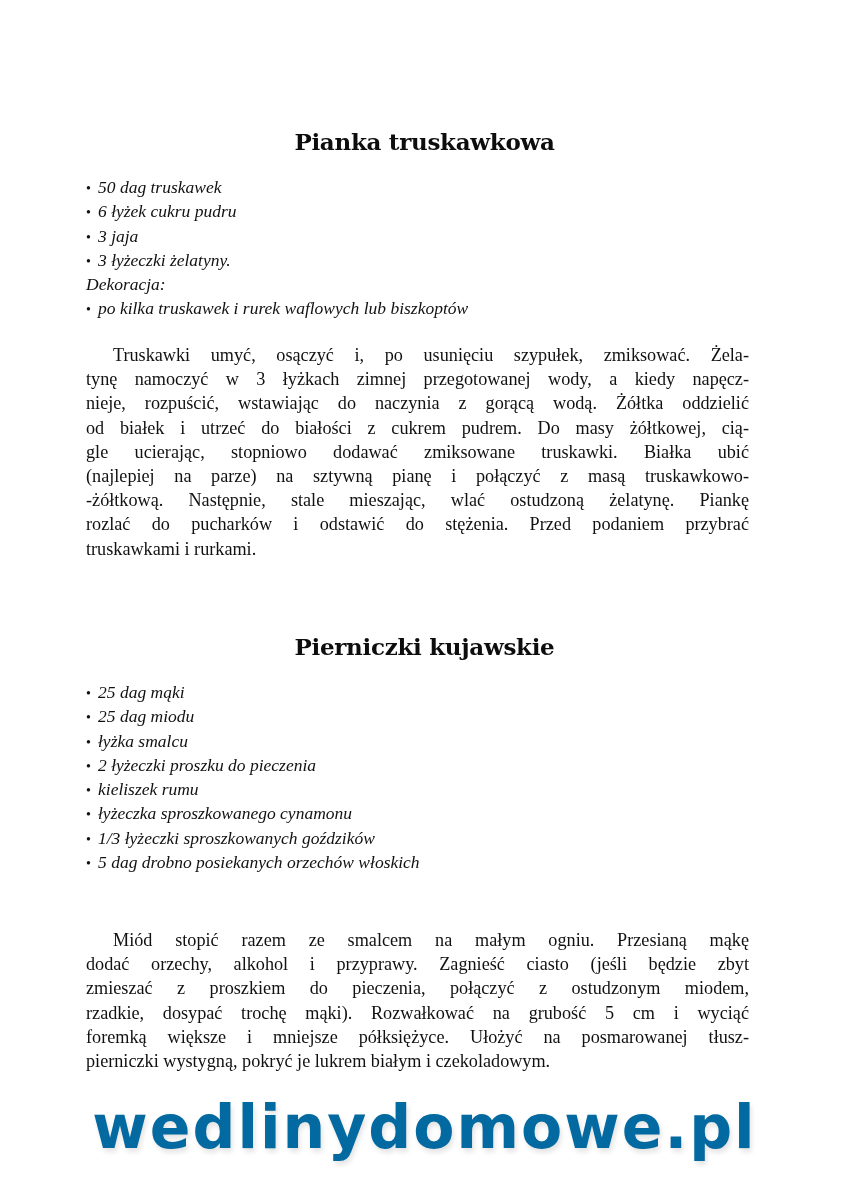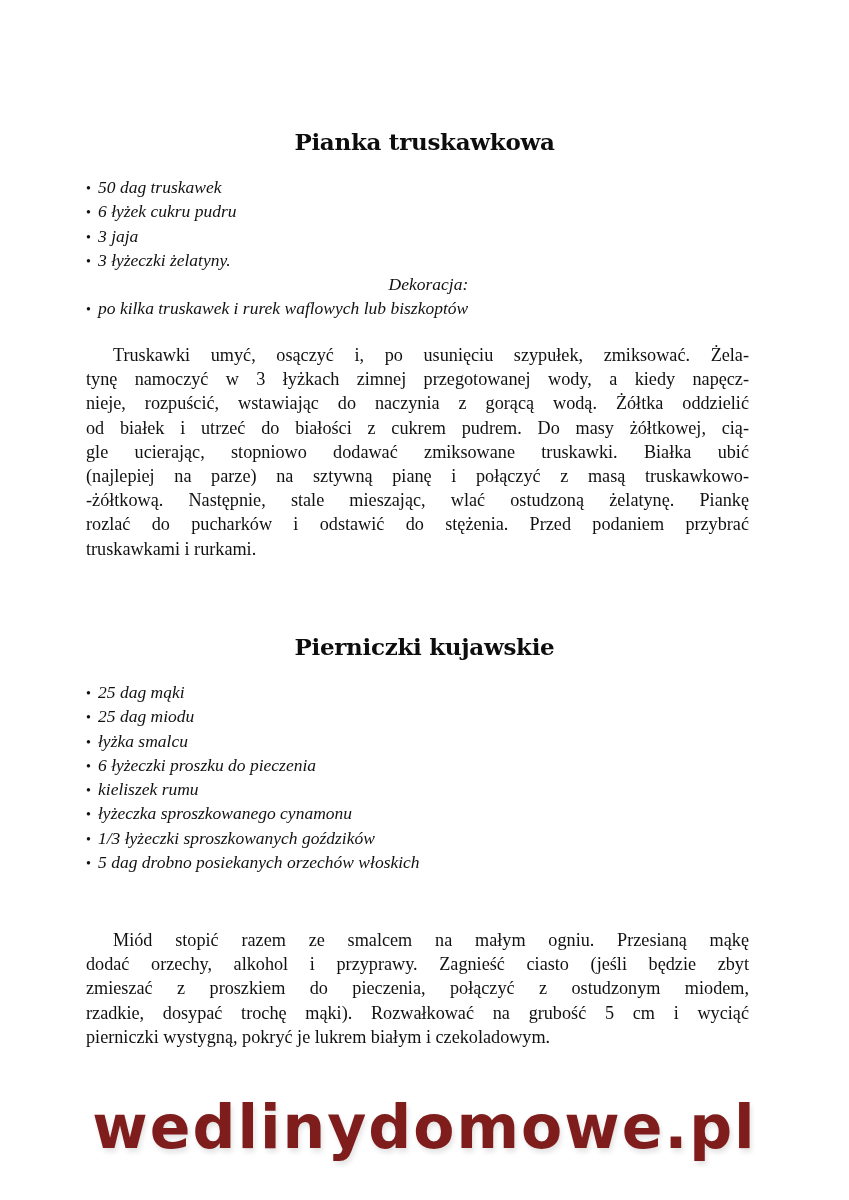--- a/index.html
+++ b/index.html
@@ -11,33 +11,33 @@
   .title {
     position:absolute; left:0; width:849px; text-align:center;
     font-family:"DejaVu Serif","Liberation Serif",serif; font-weight:bold;
     font-size:23px; letter-spacing:-0.3px; color:#0d0d0d;
   }
   .list { position:absolute; left:86px; margin:0; padding:0; list-style:none; }
   .list li {
     height:24.3px; line-height:24.3px; font-style:italic; font-size:17.5px; white-space:nowrap;
   }
   .list li .dot { font-style:normal; display:inline-block; width:12px; font-size:14px; }
-  .list li.label { padding-left:0;text-align:right; }
+  .list li.label { padding-left:0; }
   .para {
     position:absolute; left:86px; width:663px; margin:0;
     font-size:18.2px; line-height:24.2px; text-align:justify; text-indent:27px;
     hyphens:manual;
   }
   .para .ln { display:block; text-align:justify; text-align-last:justify; text-indent:0; white-space:nowrap; }
   .para .ln.first { padding-left:27px; }
   .para .ln.last { text-align-last:left; }
   .watermark {
     position:absolute; left:0; width:849px; top:1092px; text-align:center;
     font-family:"DejaVu Sans","Liberation Sans",sans-serif; font-weight:bold;
-    font-size:60px; letter-spacing:2px; color:#7f1d1d;
+    font-size:60px; letter-spacing:2px; color:#0369a1;
     text-shadow: 2px 4px 5px rgba(0,0,0,0.10), 0 0 2px rgba(0,0,0,0.06);
   }
 </style>
 </head>
 <body>
 
 <div class="page">
 
   <div class="title" style="top:128px;">Pianka truskawkowa</div>
 
@@ -61,29 +61,30 @@
     <span class="ln">rozlać do pucharków i odstawić do stężenia. Przed podaniem przybrać</span>
     <span class="ln last">truskawkami i rurkami.</span>
   </div>
 
   <div class="title" style="top:633px;">Pierniczki kujawskie</div>
 
   <ul class="list" style="top:680px;">
     <li><span class="dot">•</span><span>25 dag mąki</span></li>
     <li><span class="dot">•</span><span>25 dag miodu</span></li>
     <li><span class="dot">•</span><span>łyżka smalcu</span></li>
-    <li><span class="dot">•</span><span>6 łyżeczki proszku do pieczenia</span></li>
+    <li><span class="dot">•</span><span>2 łyżeczki proszku do pieczenia</span></li>
     <li><span class="dot">•</span><span>kieliszek rumu</span></li>
     <li><span class="dot">•</span><span>łyżeczka sproszkowanego cynamonu</span></li>
     <li><span class="dot">•</span><span>1/3 łyżeczki sproszkowanych goździków</span></li>
     <li><span class="dot">•</span><span>5 dag drobno posiekanych orzechów włoskich</span></li>
   </ul>
 
   <div class="para" style="top:928px;">
     <span class="ln first">Miód stopić razem ze smalcem na małym ogniu. Przesianą mąkę</span>
     <span class="ln">dodać orzechy, alkohol i przyprawy. Zagnieść ciasto (jeśli będzie zbyt</span>
     <span class="ln">zmieszać z proszkiem do pieczenia, połączyć z ostudzonym miodem,</span>
     <span class="ln">rzadkie, dosypać trochę mąki). Rozwałkować na grubość 5 cm i wyciąć</span>
+    <span class="ln">foremką większe i mniejsze półksiężyce. Ułożyć na posmarowanej tłusz-</span>
     <span class="ln last">pierniczki wystygną, pokryć je lukrem białym i czekoladowym.</span>
   </div>
 
   <div class="watermark">wedlinydomowe.pl</div>
 </div>
 
 </body></html>

